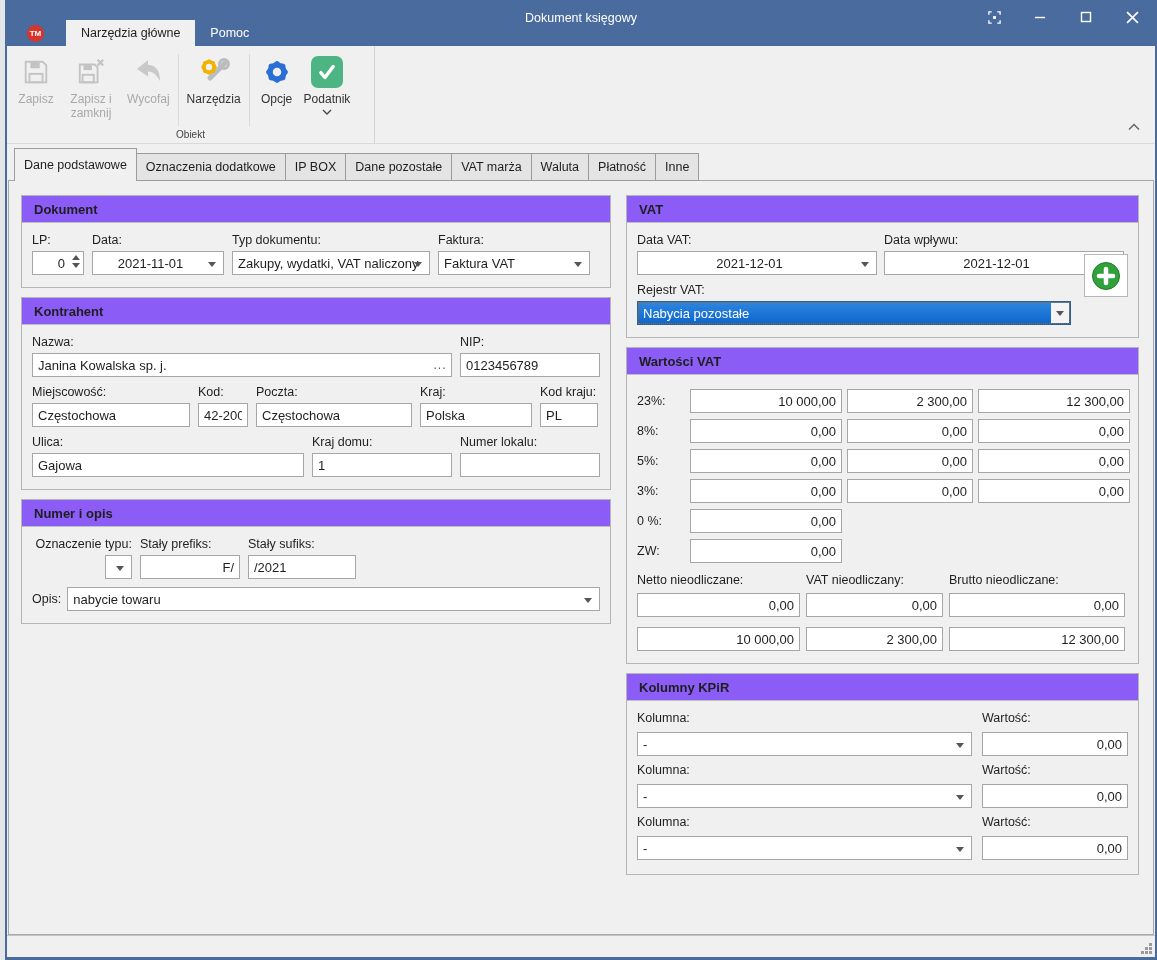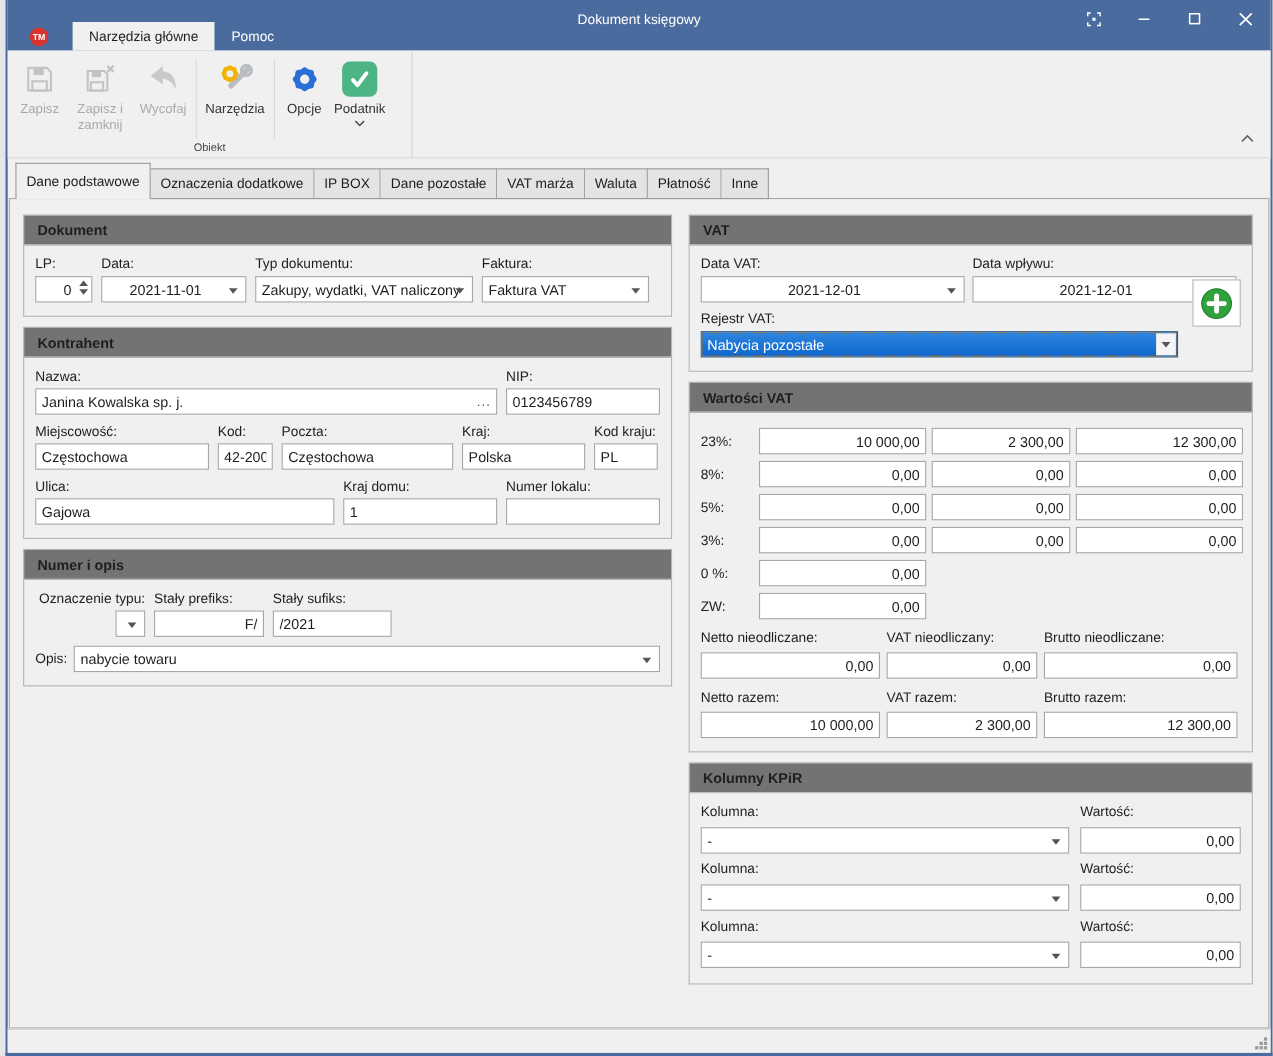--- a/index.html
+++ b/index.html
@@ -45,21 +45,21 @@
   .dtab:first-child { border-left-width:1px; }
   .dtab.active { height:33px; background:#f0f0f0; border-left-width:1px; border-bottom:none; position:relative; z-index:3; }
 
   
   .content { flex:1 1 auto; position:relative; background:#f0f0f0; border:1px solid #a8a8a8; margin:-1px 1px 0 1px; }
 
   .col-left  { position:absolute; left:12px;  top:14px; width:590px; }
   .col-right { position:absolute; left:617px; top:14px; width:513px; }
 
   .group { border:1px solid #b5b5b5; background:#f0f0f0; margin-bottom:9px; }
-  .group-h { height:27px; background:#737373; border-bottom:1px solid #c0c0c0; display:flex; align-items:center;
+  .group-h { height:27px; background:#8b5cf6; border-bottom:1px solid #c0c0c0; display:flex; align-items:center;
              padding:0 12px; font-size:13px; font-weight:bold; }
   .group-b { padding:10px 10px 12px 10px; position:relative; }
 
   .lbl { font-size:12.5px; display:block; margin-bottom:4px; white-space:nowrap; }
   .frow { display:flex; gap:8px; }
   .fw { display:flex; flex-direction:column; }
 
   .tb { height:24px; border:1px solid #a6a6a6; background:#fff; font:13px "Liberation Sans",sans-serif;
         padding:0 5px; width:100%; color:#1e1e1e; }
   .tb.num { text-align:right; }
@@ -480,25 +480,20 @@
               <span class="lbl tcol1">Netto nieodliczane:</span>
               <span class="lbl tcol2">VAT nieodliczany:</span>
               <span class="lbl tcol3">Brutto nieodliczane:</span>
             </div>
             <div class="trow" style="margin-bottom:10px;">
               <input class="tb num tcol1" value="0,00" style="">
               <input class="tb num tcol2" value="0,00" style="">
               <input class="tb num tcol3" value="0,00" style="">
             </div>
 
-            <div class="trow">
-              <span class="lbl tcol1">Netto razem:</span>
-              <span class="lbl tcol2">VAT razem:</span>
-              <span class="lbl tcol3">Brutto razem:</span>
-            </div>
             <div class="trow" style="margin-bottom:0;">
               <input class="tb num tcol1" value="10 000,00" style="">
               <input class="tb num tcol2" value="2 300,00" style="">
               <input class="tb num tcol3" value="12 300,00" style="">
             </div>
           </div>
         </div>
 
         <div class="group">
           <div class="group-h">Kolumny KPiR</div>

